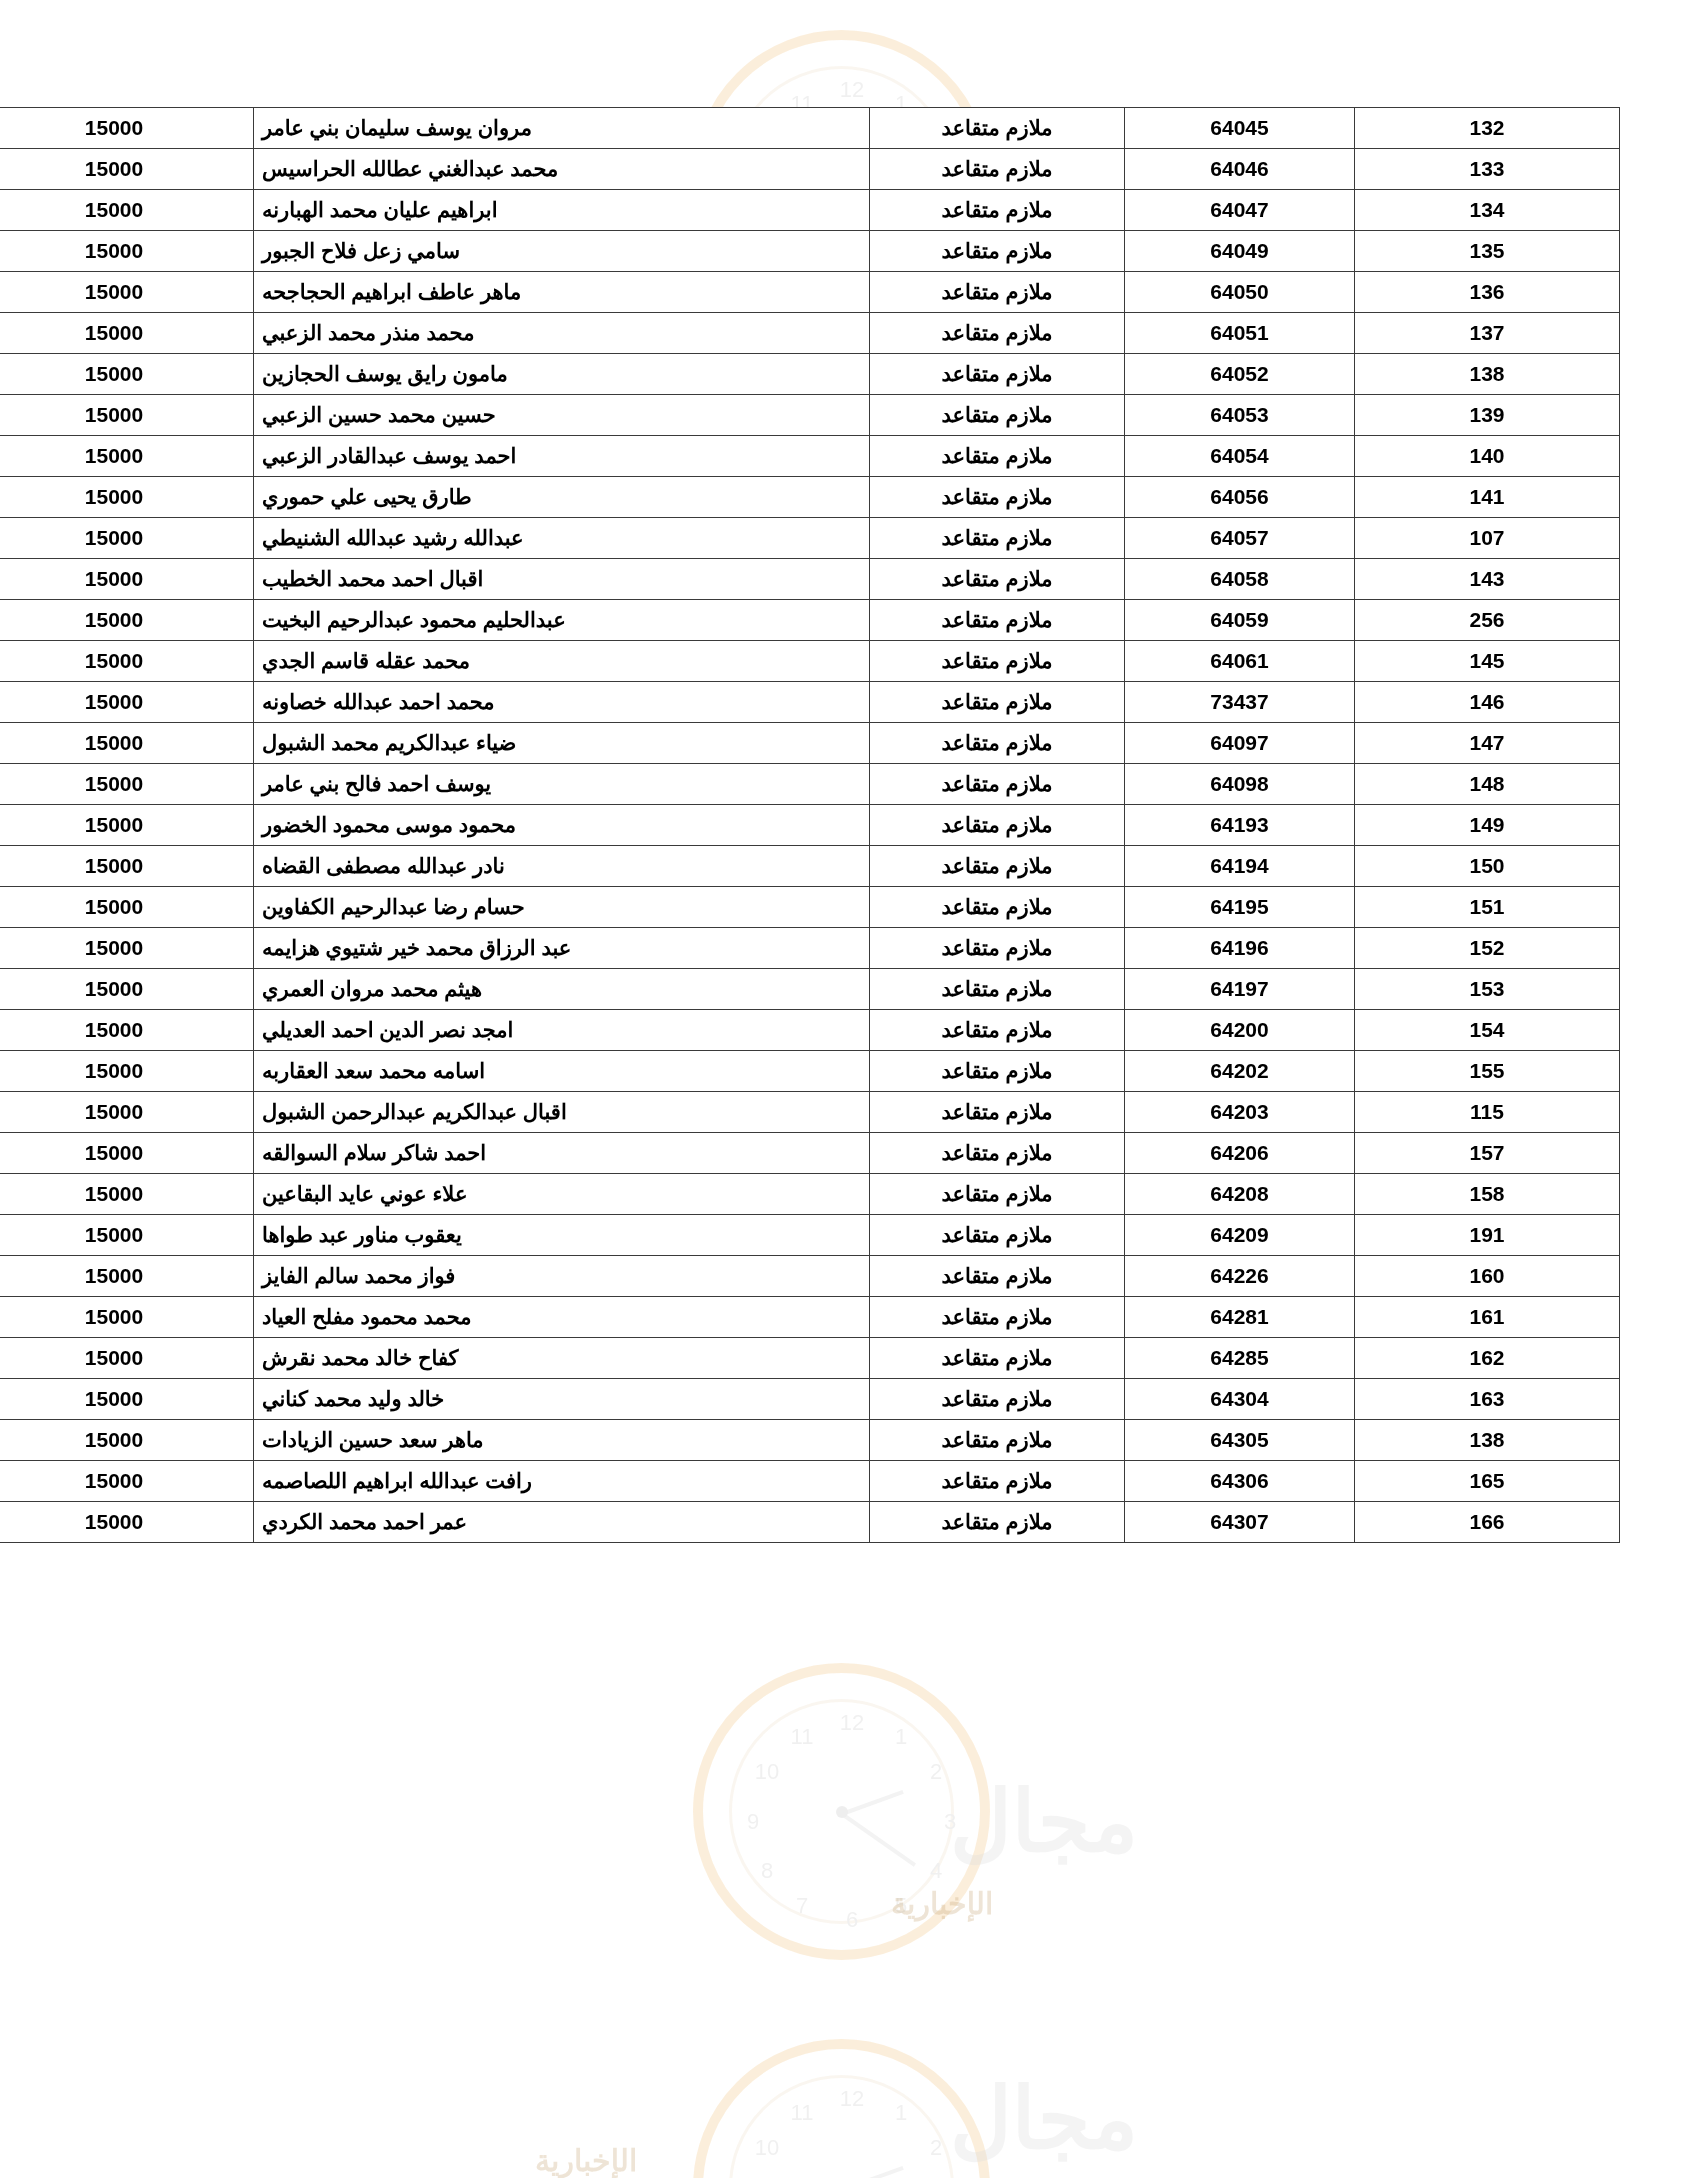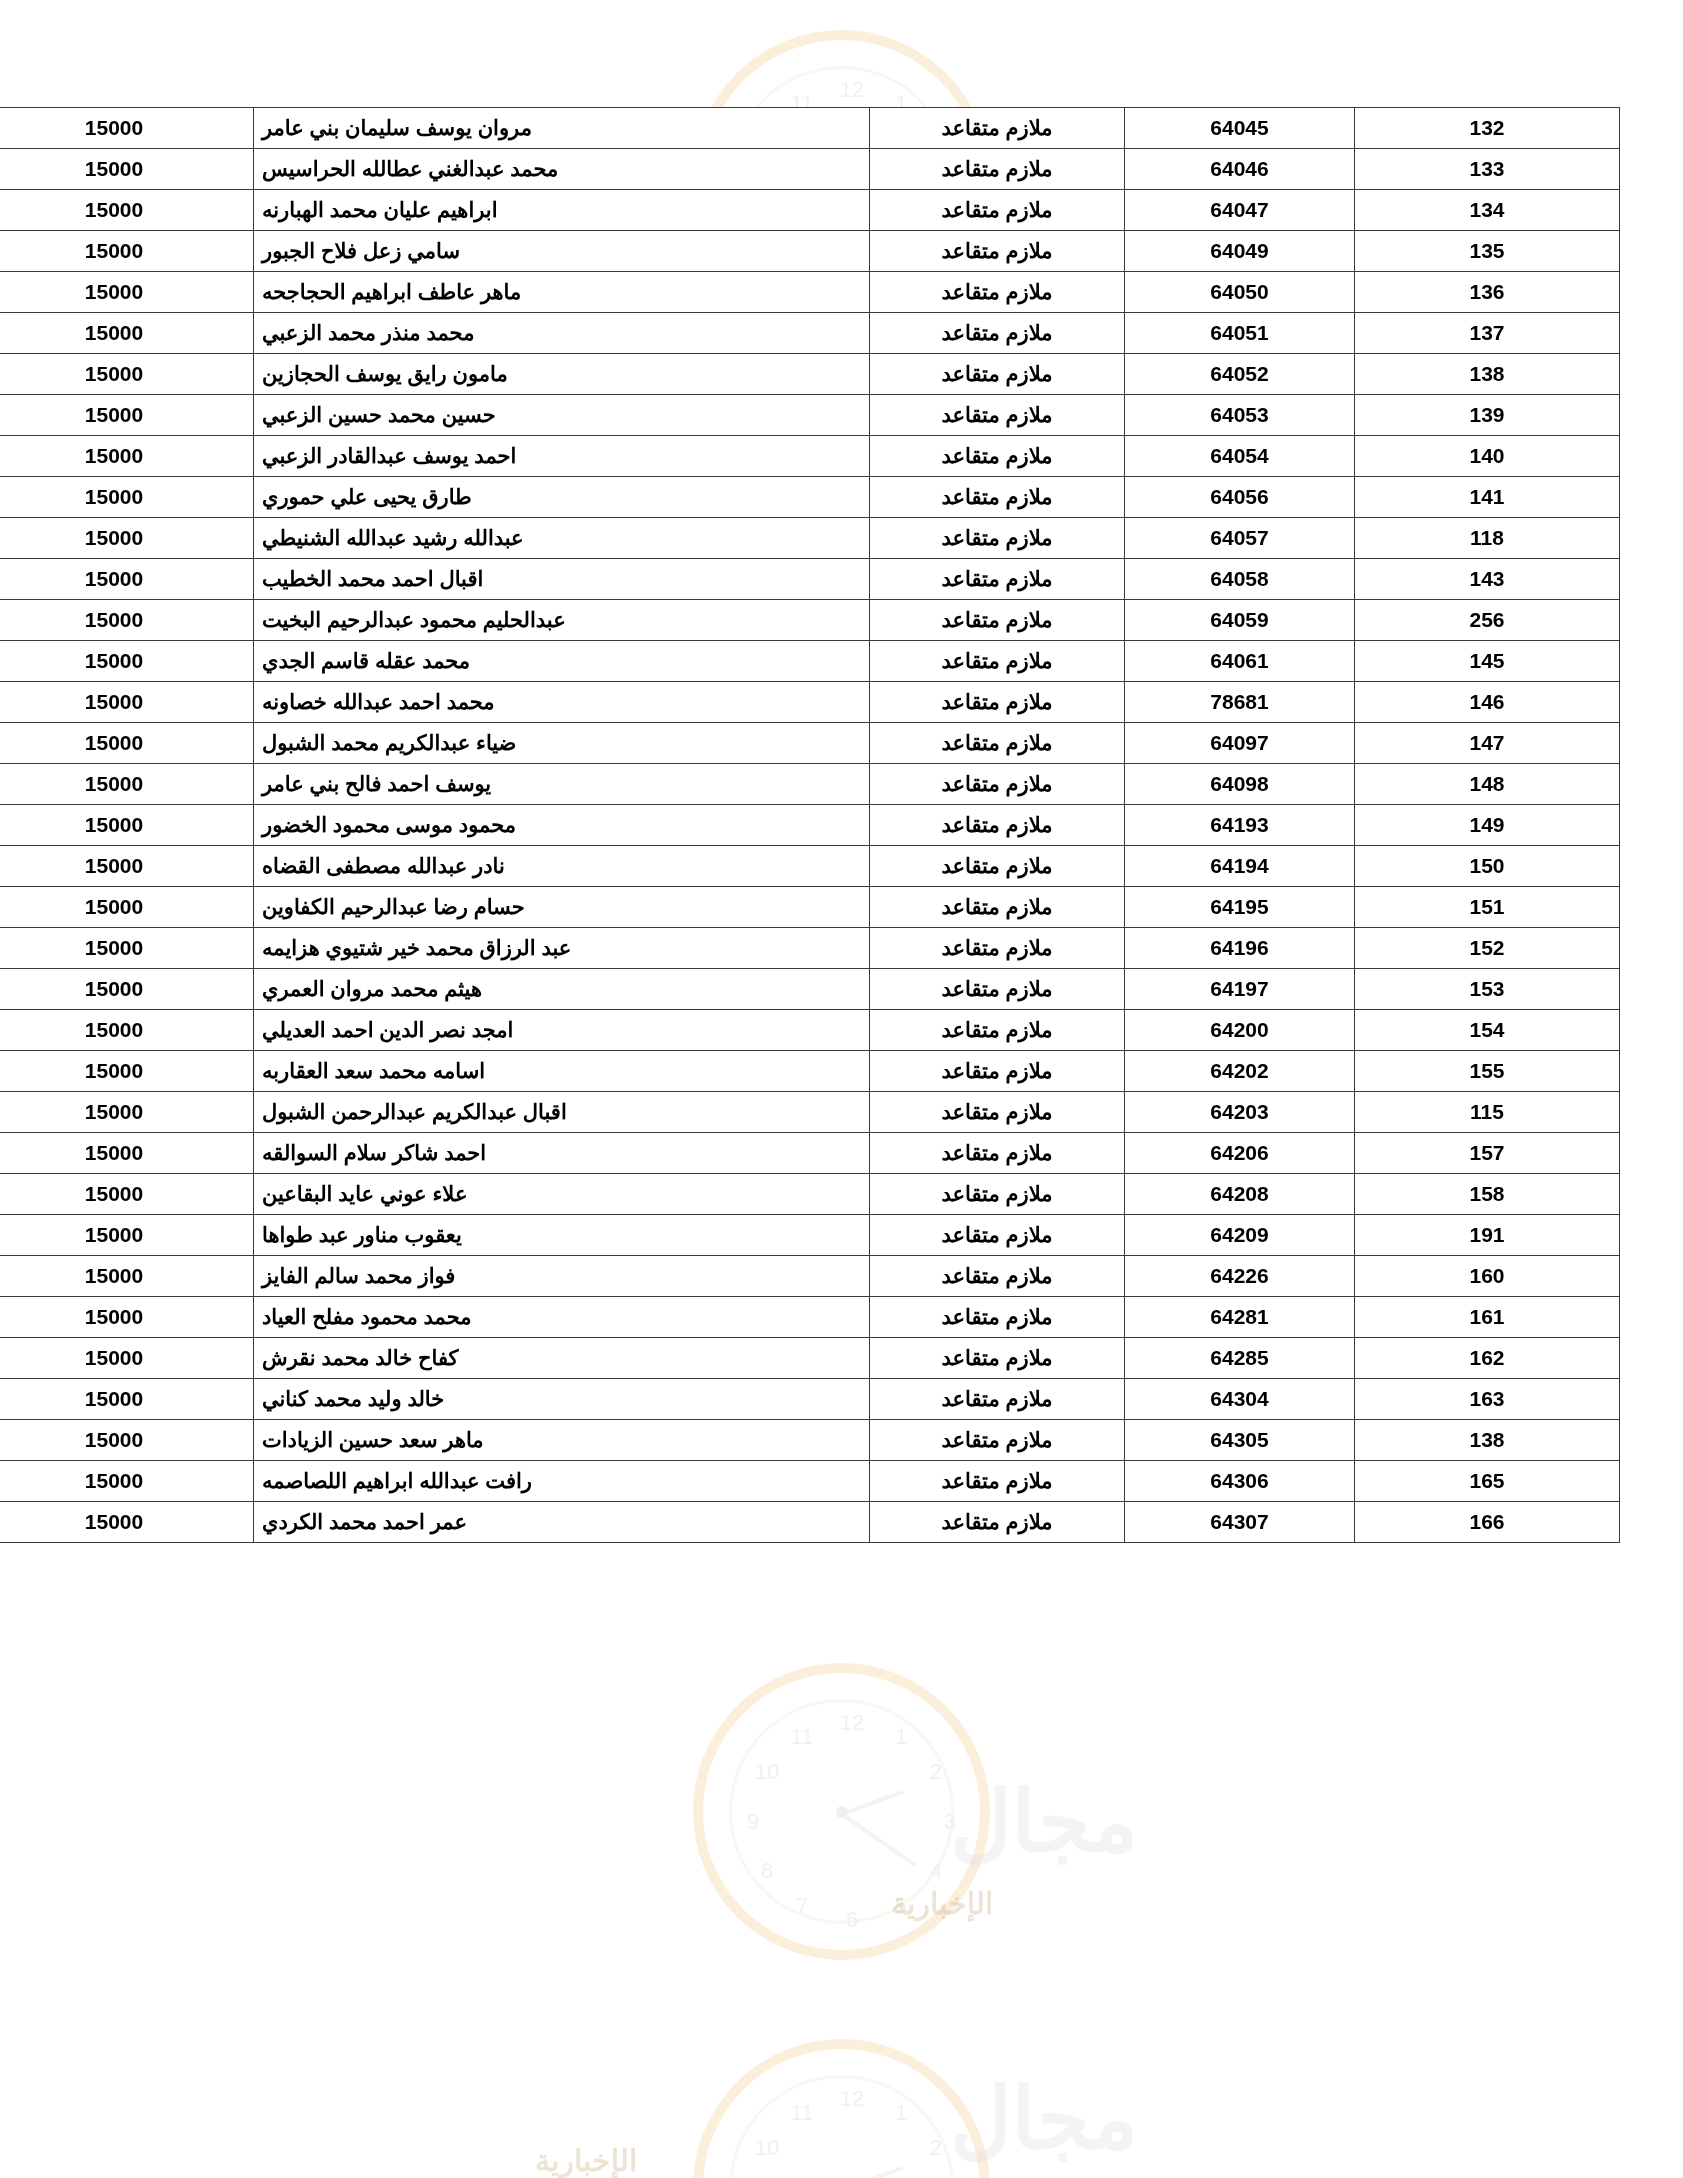--- a/index.html
+++ b/index.html
@@ -313,21 +313,21 @@
             <td class="c-amount">15000</td>
           </tr>
           <tr>
             <td class="c-index">141</td>
             <td class="c-number">64056</td>
             <td class="c-rank">ملازم متقاعد</td>
             <td class="c-name">طارق يحيى علي حموري</td>
             <td class="c-amount">15000</td>
           </tr>
           <tr>
-            <td class="c-index">118</td>
+            <td class="c-index">107</td>
             <td class="c-number">64057</td>
             <td class="c-rank">ملازم متقاعد</td>
             <td class="c-name">عبدالله رشيد عبدالله الشنيطي</td>
             <td class="c-amount">15000</td>
           </tr>
           <tr>
             <td class="c-index">143</td>
             <td class="c-number">64058</td>
             <td class="c-rank">ملازم متقاعد</td>
             <td class="c-name">اقبال احمد محمد الخطيب</td>
@@ -342,21 +342,21 @@
           </tr>
           <tr>
             <td class="c-index">145</td>
             <td class="c-number">64061</td>
             <td class="c-rank">ملازم متقاعد</td>
             <td class="c-name">محمد عقله قاسم الجدي</td>
             <td class="c-amount">15000</td>
           </tr>
           <tr>
             <td class="c-index">146</td>
-            <td class="c-number">78681</td>
+            <td class="c-number">73437</td>
             <td class="c-rank">ملازم متقاعد</td>
             <td class="c-name">محمد احمد عبدالله خصاونه</td>
             <td class="c-amount">15000</td>
           </tr>
           <tr>
             <td class="c-index">147</td>
             <td class="c-number">64097</td>
             <td class="c-rank">ملازم متقاعد</td>
             <td class="c-name">ضياء عبدالكريم محمد الشبول</td>
             <td class="c-amount">15000</td>

